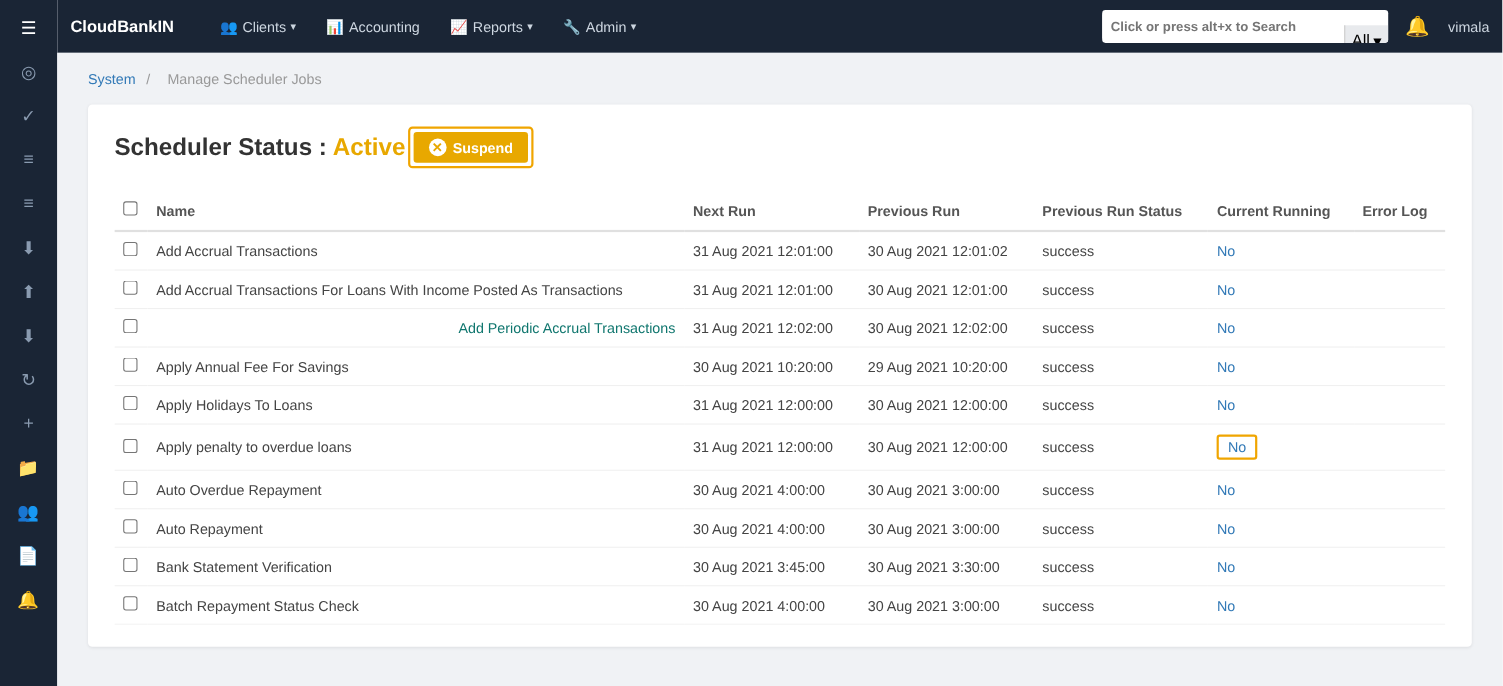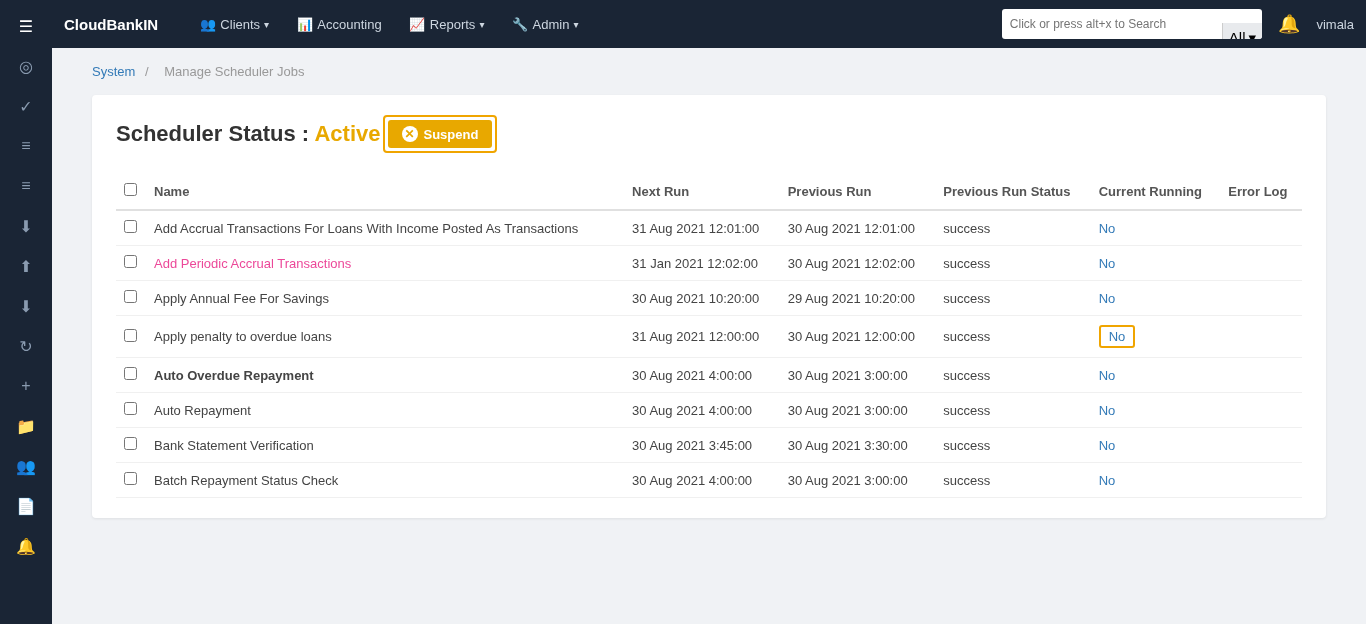--- a/index.html
+++ b/index.html
@@ -12,27 +12,27 @@
 
     
     .main-area { flex: 1; display: flex; flex-direction: column; overflow: hidden; }
 
     
     .navbar { background: #1a2535; height: 48px; display: flex; align-items: center; padding: 0 12px; gap: 8px; flex-shrink: 0; }
     .brand { color: #fff; font-weight: bold; font-size: 15px; margin-right: 24px; white-space: nowrap; }
     .nav-item { color: #cdd6e0; font-size: 13px; padding: 6px 10px; cursor: pointer; display: flex; align-items: center; gap: 4px; border-radius: 3px; white-space: nowrap; }
     .nav-spacer { flex: 1; }
     .search-box { display: flex; align-items: center; background: #fff; border-radius: 3px; overflow: hidden; height: 30px; }
-    .search-input { border: none; outline: none; padding: 4px 8px; font-size: 12px; width: 220px; color: #999; }
+    .search-input { border: none; outline: none; padding: 4px 8px; font-size: 12px; width: 220px; color: #999; font-weight: bold; }
     .search-dropdown { background: #e8eaed; border: none; border-left: 1px solid #ccc; padding: 4px 6px; font-size: 15px; cursor: pointer; height: 100%; display: flex; align-items: center; gap: 3px; margin-top: 27px; }
     .bell-icon { color: #cdd6e0; font-size: 18px; margin: 0 8px; cursor: pointer; }
     .user-name { color: #cdd6e0; font-size: 13px; cursor: pointer; text-align: center; }
 
     
-    .content { flex: 1; overflow-y: auto; background: #f0f2f5; padding: 16px 40px; }
+    .content { flex: 1; overflow-y: auto; background: #f0f2f5; padding: 16px 28px; }
     .breadcrumb { font-size: 13px; color: #555; margin-bottom: 16px; }
     .breadcrumb a { color: #337ab7; text-decoration: none; }
     .breadcrumb span { margin: 0 6px; color: #999; }
 
     
     .card { background: #fff; border-radius: 4px; padding: 20px 24px; box-shadow: 0 1px 3px rgba(0,0,0,0.08); }
 
     
     .scheduler-header { display: flex; align-items: center; gap: 2px; margin-bottom: 20px; }
     .scheduler-title { font-size: 22px; font-weight: 600; color: #333; }
@@ -142,59 +142,77 @@
               </th>
               <th>Name</th>
               <th>Next Run</th>
               <th>Previous Run</th>
               <th>Previous Run Status</th>
               <th>Current Running</th>
               <th>Error Log</th>
             </tr>
           </thead>
           <tbody id="table-body">
+          <tr>
+                <td class="check-col"><input type="checkbox" style=""></td>
+                <td style="color: rgb(68, 68, 68);">Add Accrual Transactions</td>
+                <td>31 Aug 2021 12:01:00</td>
+                <td>30 Aug 2021 12:01:02</td>
+                <td class="status-success">success</td>
+                <td><a class="link-blue" href="#">No</a></td>
+                <td></td>
+              </tr>
               <tr>
                 <td class="check-col"><input type="checkbox" style=""></td>
                 <td style="color: rgb(68, 68, 68);">Add Accrual Transactions For Loans With Income Posted As Transactions</td>
                 <td>31 Aug 2021 12:01:00</td>
                 <td>30 Aug 2021 12:01:00</td>
                 <td class="status-success">success</td>
                 <td><a class="link-blue" href="#">No</a></td>
                 <td></td>
               </tr>
               <tr>
                 <td class="check-col"><input type="checkbox" style=""></td>
-                <td style="color: #ec4899;">Add Periodic Accrual Transactions</td>
-                <td>31 Jan 2021 12:02:00</td>
+                <td style="color: #0f766e; text-align: right;">Add Periodic Accrual Transactions</td>
+                <td>31 Aug 2021 12:02:00</td>
                 <td>30 Aug 2021 12:02:00</td>
                 <td class="status-success">success</td>
                 <td><a class="link-blue" href="#">No</a></td>
                 <td></td>
               </tr>
               <tr>
                 <td class="check-col"><input type="checkbox" style=""></td>
                 <td style="color: rgb(68, 68, 68);">Apply Annual Fee For Savings</td>
                 <td>30 Aug 2021 10:20:00</td>
                 <td>29 Aug 2021 10:20:00</td>
                 <td class="status-success">success</td>
                 <td><a class="link-blue" href="#">No</a></td>
                 <td></td>
               </tr>
               <tr>
                 <td class="check-col"><input type="checkbox" style=""></td>
+                <td style="color: rgb(68, 68, 68);">Apply Holidays To Loans</td>
+                <td>31 Aug 2021 12:00:00</td>
+                <td>30 Aug 2021 12:00:00</td>
+                <td class="status-success">success</td>
+                <td><a class="link-blue" href="#">No</a></td>
+                <td></td>
+              </tr>
+              <tr>
+                <td class="check-col"><input type="checkbox" style=""></td>
                 <td style="color: rgb(68, 68, 68);">Apply penalty to overdue loans</td>
                 <td>31 Aug 2021 12:00:00</td>
                 <td>30 Aug 2021 12:00:00</td>
                 <td class="status-success">success</td>
                 <td><span class="highlighted-no">No</span></td>
                 <td></td>
               </tr>
               <tr>
                 <td class="check-col"><input type="checkbox" style=""></td>
-                <td style="color: rgb(68, 68, 68); font-weight: bold;">Auto Overdue Repayment</td>
+                <td style="color: rgb(68, 68, 68);">Auto Overdue Repayment</td>
                 <td>30 Aug 2021 4:00:00</td>
                 <td>30 Aug 2021 3:00:00</td>
                 <td class="status-success">success</td>
                 <td><a class="link-blue" href="#">No</a></td>
                 <td></td>
               </tr>
               <tr>
                 <td class="check-col"><input type="checkbox" style=""></td>
                 <td style="color: rgb(68, 68, 68);">Auto Repayment</td>
                 <td>30 Aug 2021 4:00:00</td>

